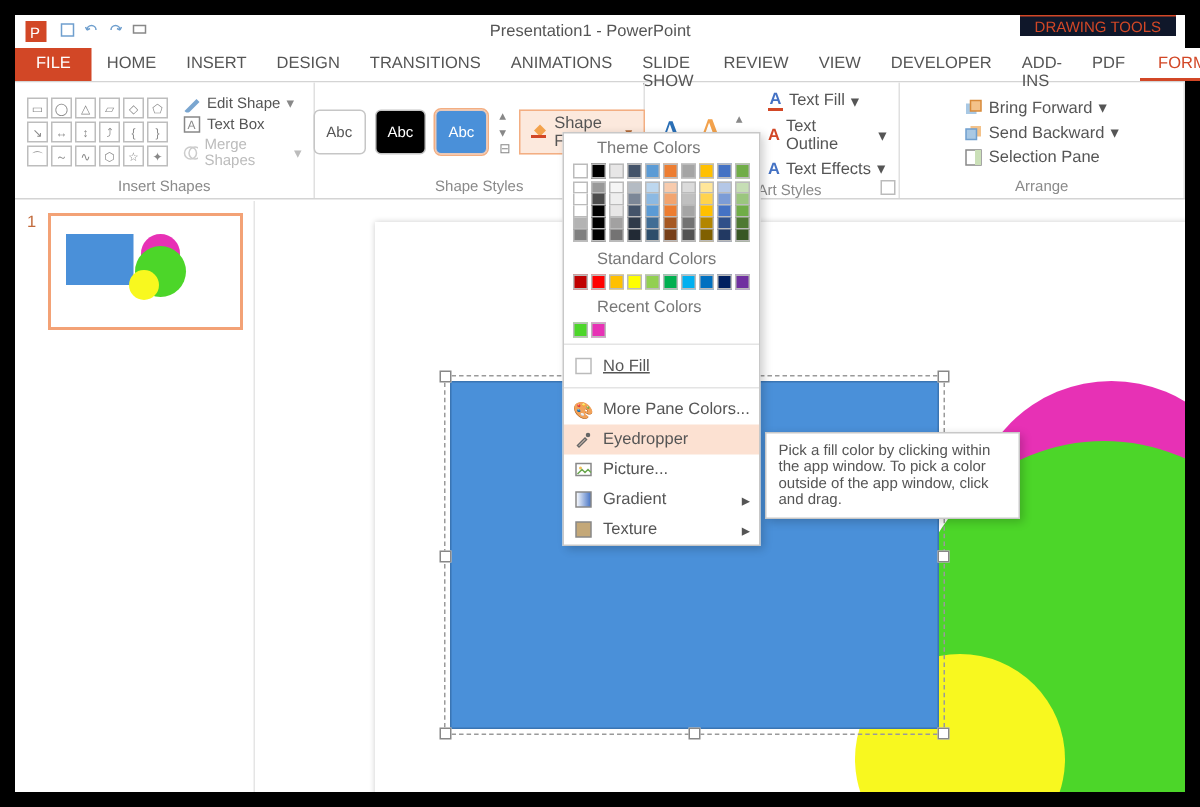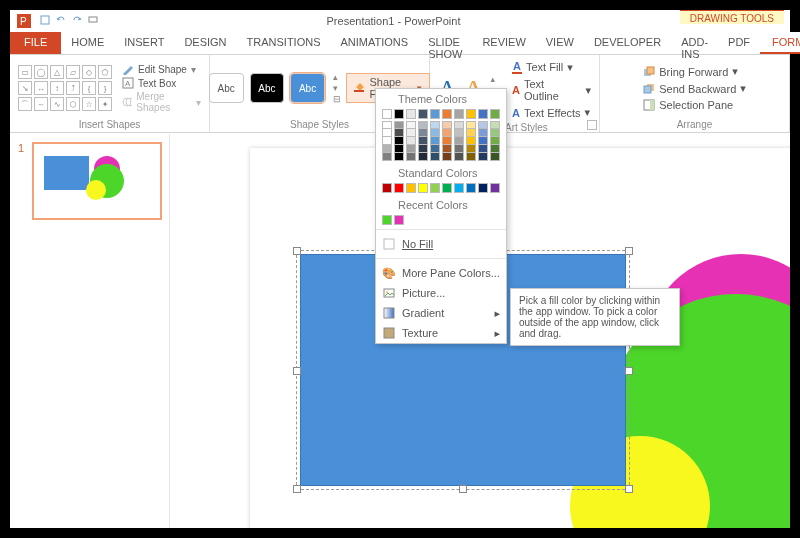--- a/index.html
+++ b/index.html
@@ -4,21 +4,21 @@
 <style>
   * { box-sizing: border-box; margin: 0; padding: 0; font-family: "Segoe UI", Arial, sans-serif; }
   body { background: #000; width: 800px; height: 538px; overflow: hidden; }
   .window { position: absolute; left: 10px; top: 10px; width: 780px; height: 518px; background: #fff; }
   
   .title-bar { height: 22px; background: #fff; display: flex; align-items: center; font-size: 11px; color: #555; position: relative; }
   .title-bar .icon { width: 18px; height: 18px; margin-left: 6px; display:inline-flex; align-items:center; justify-content:center; margin-right:6px; }
   .qa { display:flex; gap:6px; align-items:center; }
   .qa svg { width:10px; height:10px; }
   .title-text { position:absolute; left:0; right:13px; text-align:center; pointer-events:none; }
-  .tool-context { position:absolute; right:6px; top:0; font-size:10px; color:#d24726; background:#fef9c3; padding:2px 10px 0 10px; border-top:1px solid #d24726;}
+  .tool-context { position:absolute; right:6px; top:0; font-size:10px; color:#d24726; background:#0f172a; padding:2px 10px 0 10px; border-top:1px solid #d24726;}
   
   .ribbon-tabs { height: 22px; display:flex; align-items:stretch; font-size:11px; }
   .rtab { padding: 4px 10px 0 10px; color:#555; cursor:default; }
   .rtab.file { background:#d24726; color:#fff; padding:4px 14px; }
   .rtab.format { color:#d24726; background:#fff; margin-left:auto; margin-right:4px; padding:4px 12px 0 12px; border-bottom:2px solid #d24726;}
   .ribbon-line { height:1px; background:#d4d4d4; }
   
   .ribbon { height: 78px; background:#fff; border-bottom:1px solid #d4d4d4; display:flex; font-size:11px; color:#555; }
   .group { border-right:1px solid #e0e0e0; padding:4px 8px 2px 8px; display:flex; flex-direction:column; align-items:center; position:relative; }
   .group-content { flex:1; display:flex; gap:6px; align-items:center; }
@@ -379,20 +379,26 @@
         <div class="sw" style="background: rgb(231, 49, 181);"></div>
       </div>
     <div class="dd-sep"></div>
     <div class="dd-item"><span class="ico">
           <svg width="12" height="12">
             <rect x="1" y="1" width="10" height="10" fill="#fff" stroke="#bbb"></rect>
           </svg>
         </span><span style="text-decoration:underline">No Fill</span></div>
     <div class="dd-sep"></div>
     <div class="dd-item"><span class="ico">🎨</span><span>More Pane Colors...</span></div>
+    <div class="dd-item hover"><span class="ico">
+          <svg width="12" height="12">
+            <path d="M2 10l5-5 1 1-5 5z" fill="none" stroke="#666"></path>
+            <circle cx="9" cy="3" r="1.5" fill="#666"></circle>
+          </svg>
+        </span><span>Eyedropper</span></div>
     <div class="dd-item"><span class="ico">
           <svg width="12" height="12">
             <rect x="1" y="2" width="10" height="8" fill="none" stroke="#888"></rect>
             <circle cx="4" cy="5" r="1" fill="#f3c058"></circle>
             <path d="M2 9l3-3 2 2 2-2 2 2" fill="none" stroke="#6aa84f"></path>
           </svg>
         </span><span>Picture...</span></div>
     <div class="dd-item"><span class="ico">
           <svg width="12" height="12">
             <defs>

